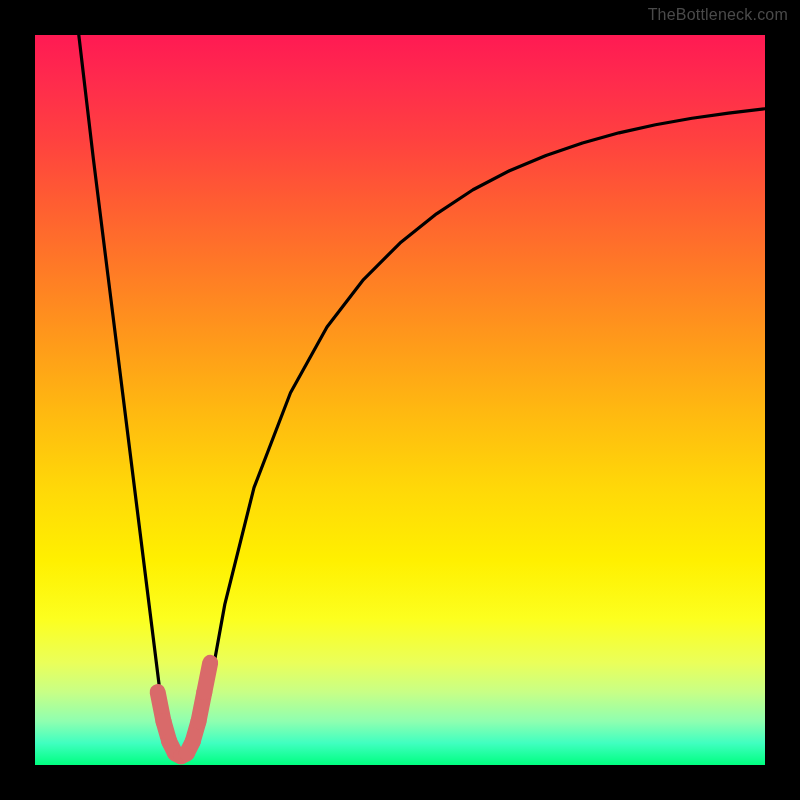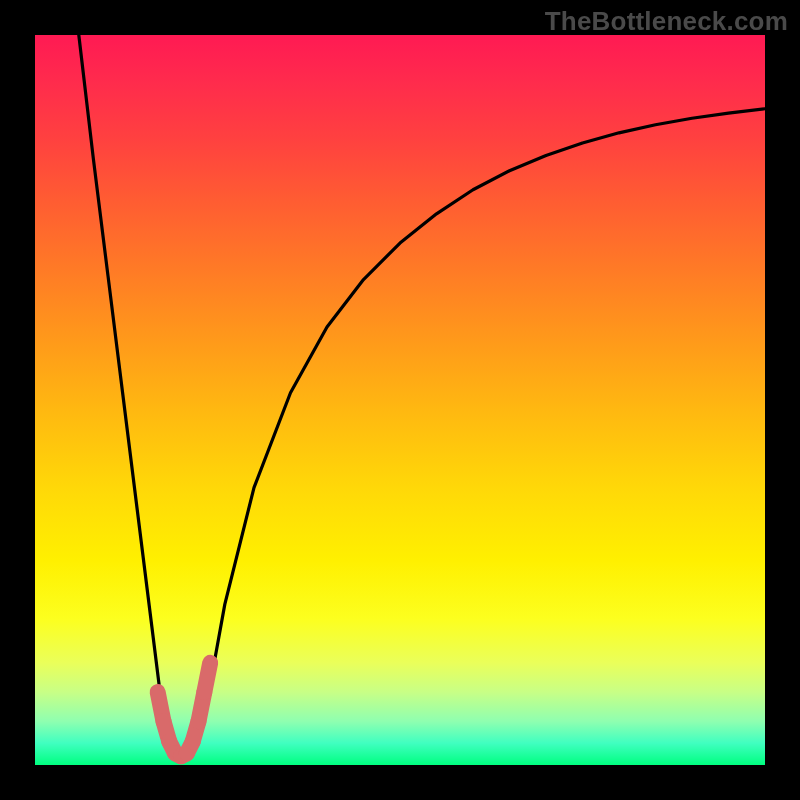--- a/index.html
+++ b/index.html
@@ -42,22 +42,22 @@
       #8fffb0 94%,
       #40ffc0 97%,
       #00ff80 100%
     );
   }
   .watermark {
     position: absolute;
     top: 6px;
     right: 12px;
     color: #4a4a4a;
-    font-size: 26px;
-    font-weight: 700;
+    font-size: 16px;
+    font-weight: 400;
     letter-spacing: 0.2px;
     user-select: none;
   }
   svg.curve {
     position: absolute;
     left: 0;
     top: 0;
     width: 730px;
     height: 730px;
     overflow: visible;

